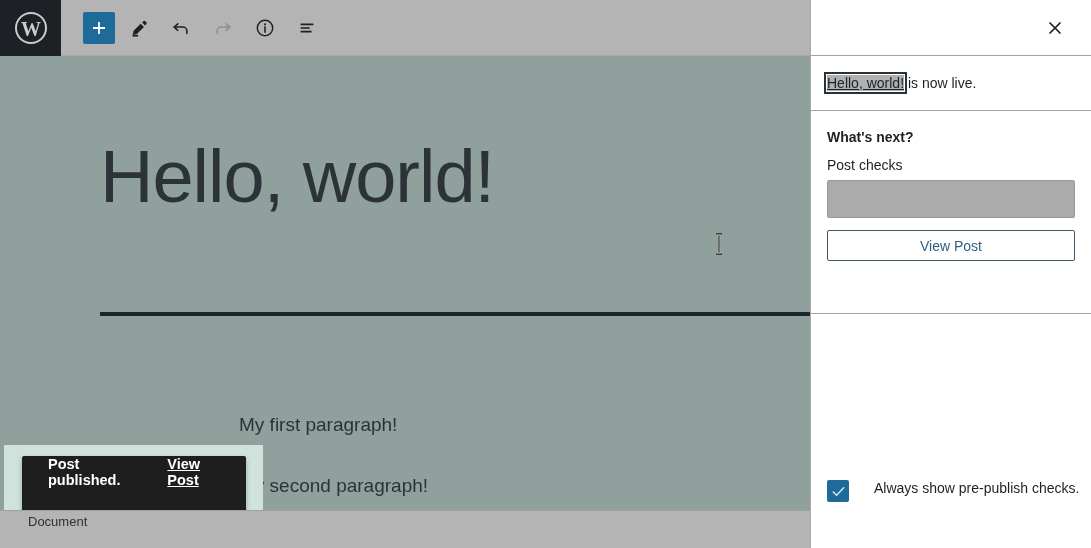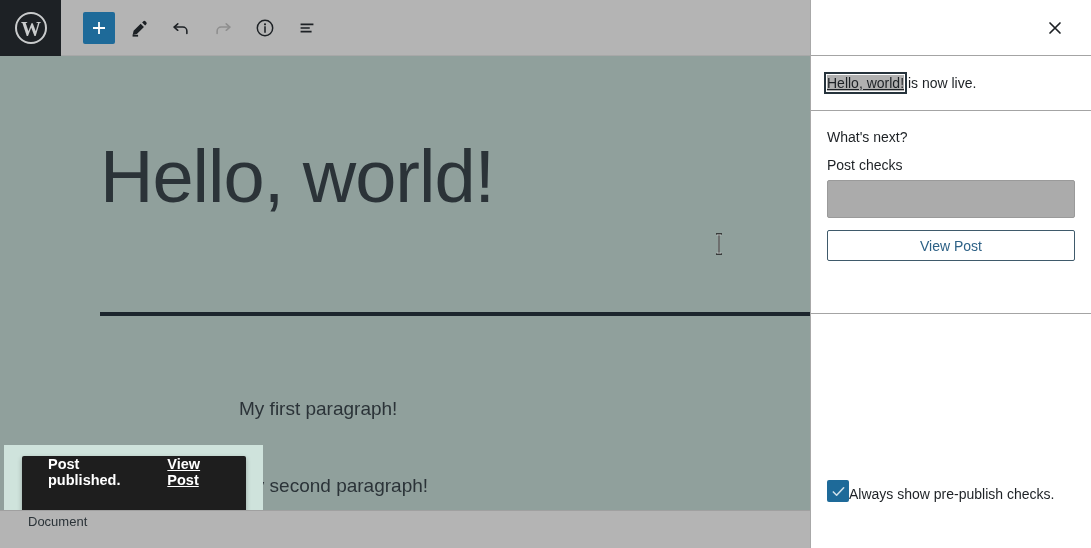--- a/index.html
+++ b/index.html
@@ -45,21 +45,21 @@
     font-size:74px; line-height:1.05; font-weight:400;
     color:#2b3338; letter-spacing:-1px; white-space:nowrap;
   }
   .separator{
     position:absolute; left:100px; top:256px; width:710px; height:4px;
     background:#1d262e;
   }
   .para{
     position:absolute; font-size:19px; color:#2b3338; white-space:nowrap;
   }
-  .para-1{ left:239px; top:342px; }
+  .para-1{ left:239px; top:358px; }
   .para-2{ left:239px; top:419px; }
   .caret{
     position:absolute; left:714px; top:177px; width:10px; height:22px;
     pointer-events:none;
   }
 
   
   .snack-wrap{
     position:absolute; left:4px; top:445px; width:259px; height:75px;
     background:#cfe3dc; padding:10px;
@@ -104,21 +104,21 @@
     height:55px; display:flex; align-items:center; padding:0 16px;
     border-bottom:1px solid #a4a4a4;
     font-size:14px; color:#1d2125;
   }
   .live-link{
     color:#1d2125; text-decoration:underline; font-size:14px;
     outline:2px solid #26333c; outline-offset:1px; cursor:pointer;
     background:#b0b0b0;
   }
   .sb-next{ padding:18px 16px 0 16px; }
-  .sb-next h3{ font-size:14px; font-weight:400; color:#1d2125; }
+  .sb-next h3{ font-size:14px; font-weight:700; color:#1d2125; }
   .sb-label{
     font-size:14px; color:#1d2125; margin-top:12px; display:block;
   }
   .addr-input{
     display:block; width:248px; height:38px; margin-top:7px;
     background:#ababab; border:1px solid #9a9a9a; border-radius:2px;
     font-family:"Liberation Sans", sans-serif; font-size:13px;
     color:#2b3338; padding:0 8px;
   }
   .sb-btn{
@@ -126,21 +126,21 @@
     background:transparent; border:1px solid #3f5a6b; border-radius:2px;
     color:#2d6186; font-family:"Liberation Sans", sans-serif;
     font-size:14px; cursor:pointer;
   }
   .sb-btn.second{ margin-top:6px; }
   .sb-divider{
     position:absolute; left:0; top:313px; width:281px; height:1px; background:#a4a4a4;
   }
   .sb-check{
     position:absolute; left:16px; top:480px;
-    display:flex; align-items:flex-end; gap:0;
+    display:flex; align-items:flex-start; gap:25px;
   }
   .chk{
     width:22px; height:22px; background:#1e6a99; border-radius:2px;
     display:flex; align-items:center; justify-content:center; cursor:pointer;
     flex:0 0 22px;
   }
   .chk svg{ display:block; }
   .chk-label{ font-size:14px; color:#1d2125; }
 </style>
 </head>

